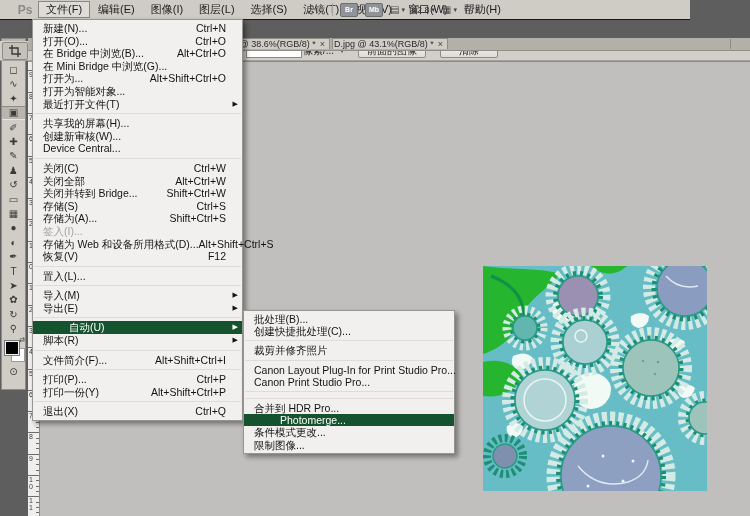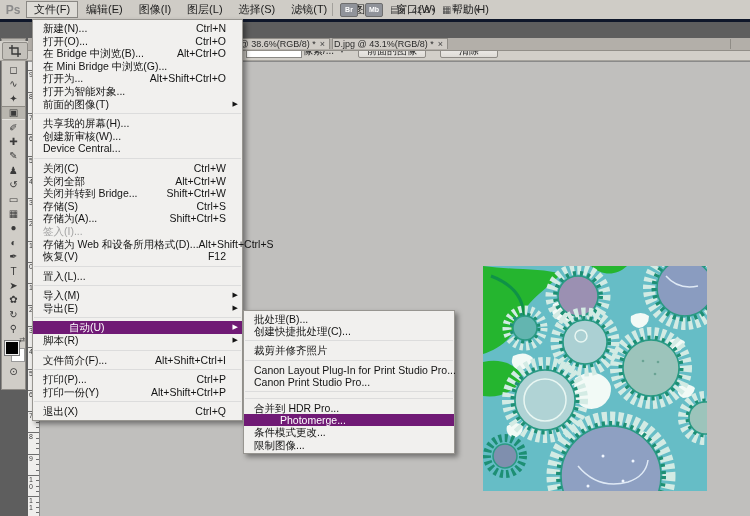--- a/index.html
+++ b/index.html
@@ -1,20 +1,20 @@
 <!DOCTYPE html>
 <html><head>
 <meta charset="utf-8">
 <style>
   html,body{margin:0;padding:0;}
   body{width:750px;height:516px;font-family:"Liberation Sans","DejaVu Sans",sans-serif;}
   #app{position:relative;width:750px;height:516px;background:#5e5e5e;overflow:hidden;}
 
   
-  #menubar{position:absolute;left:0;top:0;width:750px;height:19px;background:#cfccc6;border-bottom:3px solid #0f172a;display:flex;align-items:center;}
+  #menubar{position:absolute;left:0;top:0;width:678px;height:19px;background:#cfccc6;border-bottom:1px solid #0f172a;display:flex;align-items:center;padding-left:12px;}
   #ps-logo{width:26px;text-align:center;font-weight:bold;font-size:12px;color:#8a8a8a;}
   #menubar-items{display:flex;height:19px;align-items:center;}
   .mb-item{font-size:11px;color:#1c1c1c;padding:2px 8px;line-height:13px;}
   .mb-item.active{background:#dedcd7;border:1px solid #8a8884;padding:1px 7px;}
   #mb-right{position:absolute;left:332px;top:0;height:19px;display:flex;align-items:center;gap:7px;}
   .mb-divider{width:1px;height:13px;background:#a3a19c;}
   .mini-app{display:inline-block;width:16px;height:12px;background:#90939a;color:#fff;font-size:7px;font-weight:bold;text-align:center;line-height:12px;border-radius:2px;border:1px solid #6e6e6e;}
   .icon-dd{display:flex;align-items:center;gap:2px;font-size:9px;color:#333;}
   .icon-dd .glyph{font-size:10px;color:#4a4a4a;}
   .dd{font-size:7px;color:#444;}
@@ -65,21 +65,21 @@
 
   
   .menu-panel{position:absolute;background:#f1f0ee;border:1px solid #979590;box-shadow:3px 3px 5px rgba(0,0,0,.4);padding:2px 0;box-sizing:border-box;}
   #file-menu{left:32px;top:19px;width:211px;z-index:40;}
   #automate-submenu{left:243px;top:310px;width:212px;z-index:41;}
   .menu-item{position:relative;display:flex;justify-content:space-between;height:12.6px;line-height:12.6px;font-size:10.5px;color:#141414;padding:0 16px 0 10px;}
   #automate-submenu .menu-item{height:12.2px;line-height:12.2px;}
   .menu-item .mi-label{white-space:nowrap;}
   .menu-item .mi-shortcut{white-space:nowrap;color:#141414;}
   .menu-item .mi-arrow{position:absolute;right:4px;top:0;font-size:7px;}
-  .menu-item.hl{background:#701a75;color:#fff;padding-left:36px;}
+  .menu-item.hl{background:#14532d;color:#fff;padding-left:36px;}
   .menu-item.hl .mi-shortcut,.menu-item.hl .mi-arrow{color:#fff;}
   .menu-item.dis,.menu-item.dis .mi-shortcut{color:#a3a3a3;}
   .menu-sep{height:7px;display:flex;align-items:center;padding:0 1px;}
   .menu-sep::before{content:'';display:block;width:100%;height:1px;background:#dcdcdc;}
 </style>
 </head>
 <body>
 
 <div id="app">
 
@@ -549,21 +549,21 @@
         <span class="mi-label">在 Mini Bridge 中浏览(G)...</span>
       </div>
       <div class="menu-item">
         <span class="mi-label">打开为...</span>
         <span class="mi-shortcut">Alt+Shift+Ctrl+O</span>
       </div>
       <div class="menu-item">
         <span class="mi-label">打开为智能对象...</span>
       </div>
       <div class="menu-item">
-        <span class="mi-label">前面的图像(T)</span>
+        <span class="mi-label">最近打开文件(T)</span>
         <span class="mi-arrow">▶</span>
       </div>
       <div class="menu-sep"></div>
       <div class="menu-item">
         <span class="mi-label">共享我的屏幕(H)...</span>
       </div>
       <div class="menu-item">
         <span class="mi-label">创建新审核(W)...</span>
       </div>
       <div class="menu-item">

